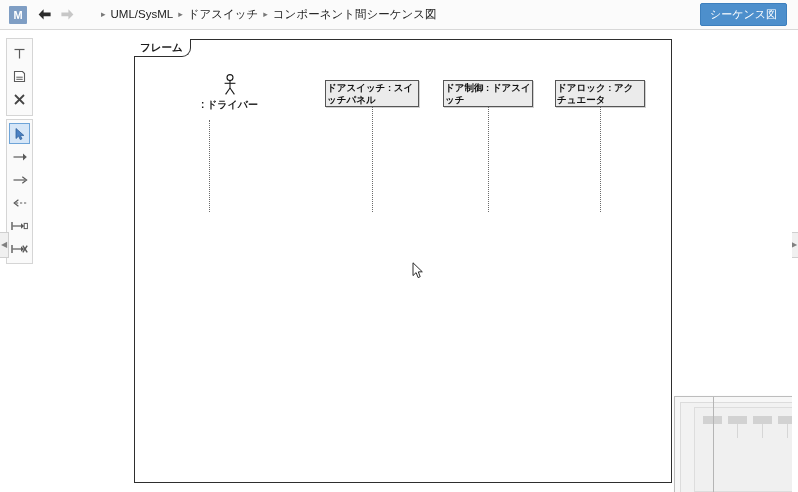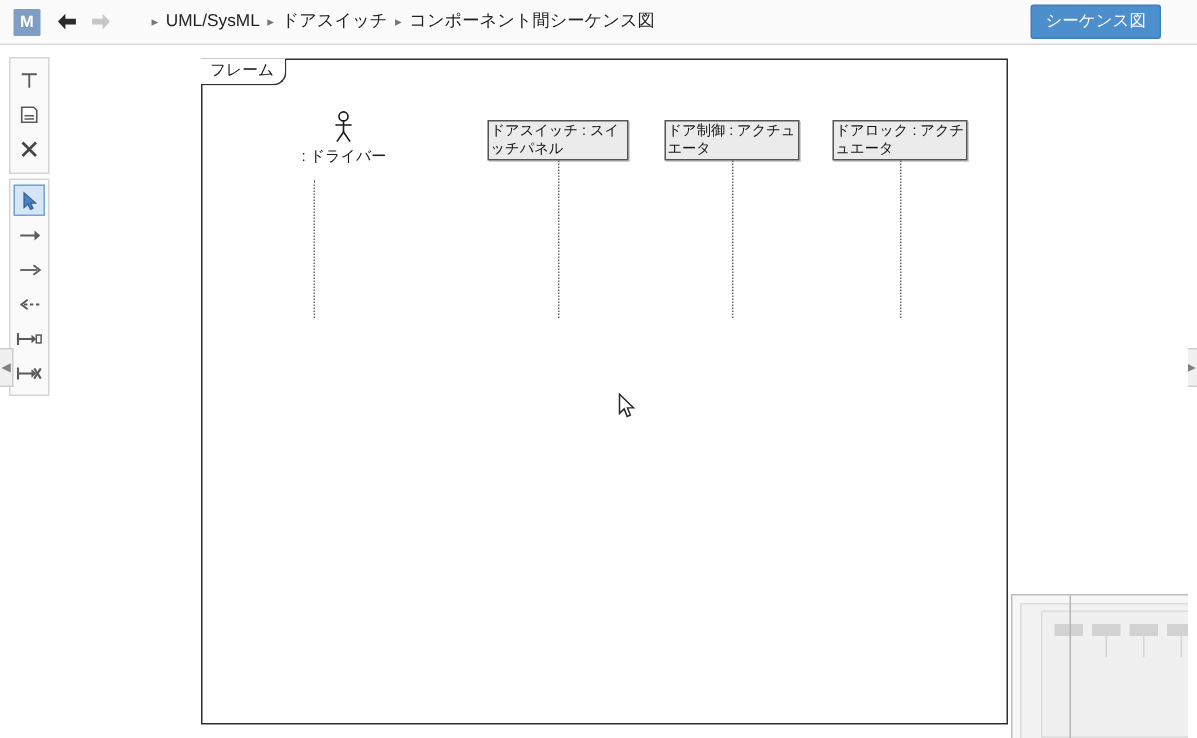--- a/index.html
+++ b/index.html
@@ -61,21 +61,21 @@
     color: #777777;
     font-size: 9px;
     margin: 0 5px 0 5px;
     line-height: 1;
   }
   .crumb-txt { line-height: 1; text-align: center; }
 
   .header-spacer { flex: 1; }
 
   .tab-button {
-    margin-right: 24px;
+    margin-right: 11px;
     background: #4d8fcc;
     color: #ffffff;
     font-size: 11px;
     padding: 4px 9px 5px 9px;
     border: 1px solid #3d7fbd;
     border-radius: 2px;
     line-height: 1.1;
     white-space: nowrap;
   }
 
@@ -124,20 +124,21 @@
     line-height: 1;
   }
 
   
   .canvas {
     position: absolute;
     left: 40px; top: 31px;
     width: 752px; height: 461px;
     background: #ffffff;
     overflow: hidden;
+    font-weight: bold;
   }
 
   .frame {
     position: absolute;
     left: 94px; top: 8px;
     width: 538px; height: 444px;
     border: 1.5px solid #2e2e2e;
     background: #ffffff;
   }
   .frame-tag {
@@ -378,21 +379,21 @@
       </div>
 
       <div class="lifeline" style="left:74px; top:80px; height:92px;"></div>
 
       <div class="lifeline-box" style="left:190px; top:40px; width:94px; height:27px;">
         <span>ドアスイッチ : スイッチパネル</span>
       </div>
       <div class="lifeline" style="left:237px; top:67px; height:105px;"></div>
 
       <div class="lifeline-box" style="left:308px; top:40px; width:90px; height:27px;">
-        <span>ドア制御 : アクチュエータ</span>
+        <span>ドア制御 : ドアスイッチ</span>
       </div>
       <div class="lifeline" style="left:353px; top:67px; height:105px;"></div>
 
       <div class="lifeline-box" style="left:420px; top:40px; width:90px; height:27px;">
         <span>ドアロック : アクチュエータ</span>
       </div>
       <div class="lifeline" style="left:465px; top:67px; height:105px;"></div>
 
     </div>
 

